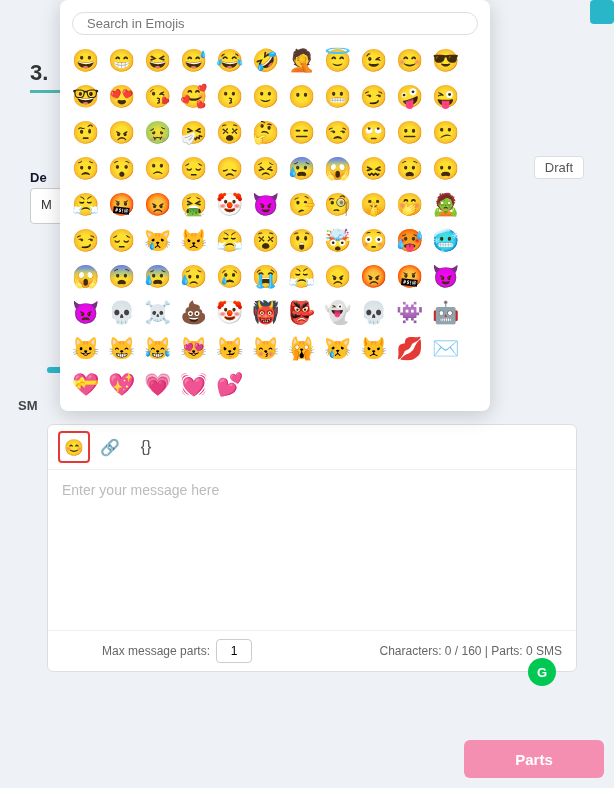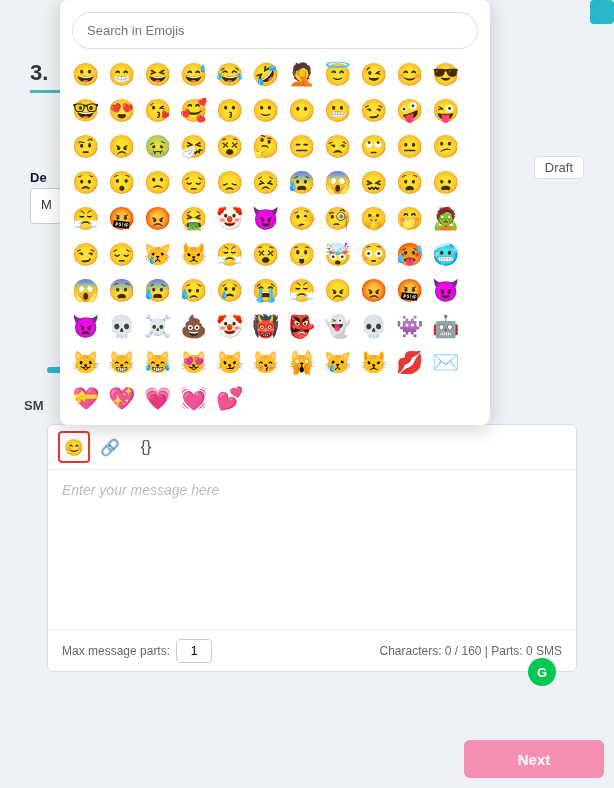--- a/index.html
+++ b/index.html
@@ -67,21 +67,21 @@
       height: 36px;
       background: #fff;
       border: 1px solid #ccc;
       border-radius: 4px;
     }
 
     
     .sm-label {
       position: absolute;
       top: 398px;
-      left: 24px;
+      left: 18px;
       font-size: 13px;
       font-weight: bold;
       color: #444;
     }
 
     
     .emoji-picker {
       position: absolute;
       top: 0px;
       left: 60px;
@@ -89,21 +89,21 @@
       background: #fff;
       border-radius: 8px;
       box-shadow: 0 4px 20px rgba(0,0,0,0.18);
       z-index: 100;
       padding-bottom: 8px;
     }
 
     .emoji-search {
       margin: 12px 12px 8px 12px;
       width: calc(100% - 24px);
-      height: 37px;
+      height: 23px;
       border: 1px solid #ddd;
       border-radius: 20px;
       padding: 0 14px;
       font-size: 13px;
       color: #aaa;
       outline: none;
     }
 
     .emoji-grid {
       display: flex;
@@ -181,21 +181,20 @@
     .toolbar-btn.active {
       border: 2px solid #e53935;
       border-radius: 4px;
     }
 
     .editor-body {
       padding: 12px 14px;
       min-height: 160px;
       font-size: 14px;
       color: #bbb;
-      font-style: italic;
     }
 
     
     .grammarly-icon {
       position: absolute;
       bottom: 102px;
       right: 58px;
       width: 28px;
       height: 28px;
       background: #00c853;
@@ -216,20 +215,21 @@
       padding: 8px 14px;
       border-top: 1px solid #eee;
       font-size: 12px;
       color: #666;
     }
 
     .max-parts-area {
       display: flex;
       align-items: center;
       gap: 6px;
+      margin-left: 40px;
     }
     .max-parts-input {
       width: 36px;
       height: 24px;
       border: 1px solid #ccc;
       border-radius: 4px;
       text-align: center;
       font-size: 12px;
     }
 
@@ -412,15 +412,15 @@
       <div class="max-parts-area">
         <span>Max message parts:</span>
         <input class="max-parts-input" type="text" value="1" style="">
       </div>
       <span>Characters: 0 / 160 | Parts: 0 SMS</span>
     </div>
   </div>
 
   <div class="grammarly-icon">G</div>
 
-  <button class="next-btn">Next</button>
+  <button class="next-btn">Parts</button>
 
 </div>
 
 </body></html>

